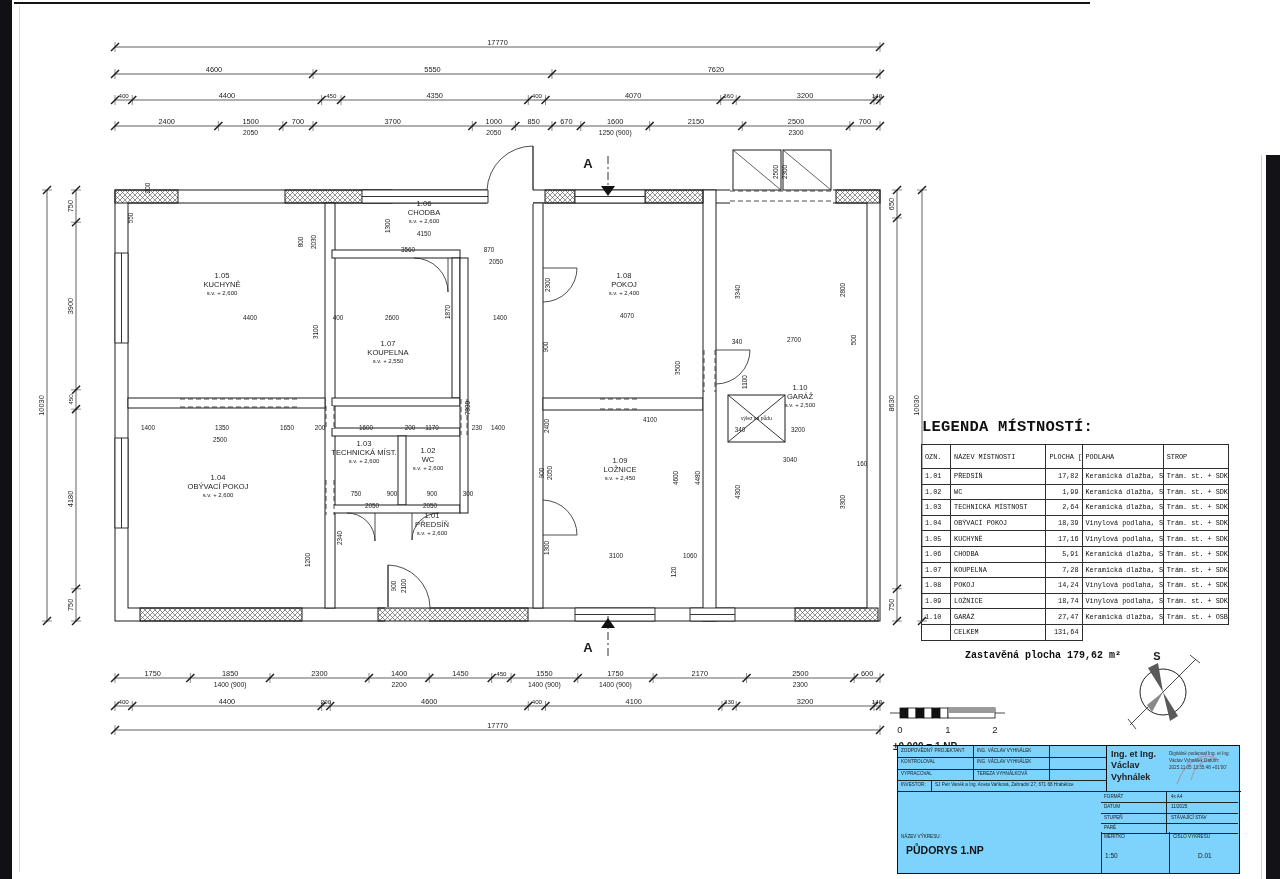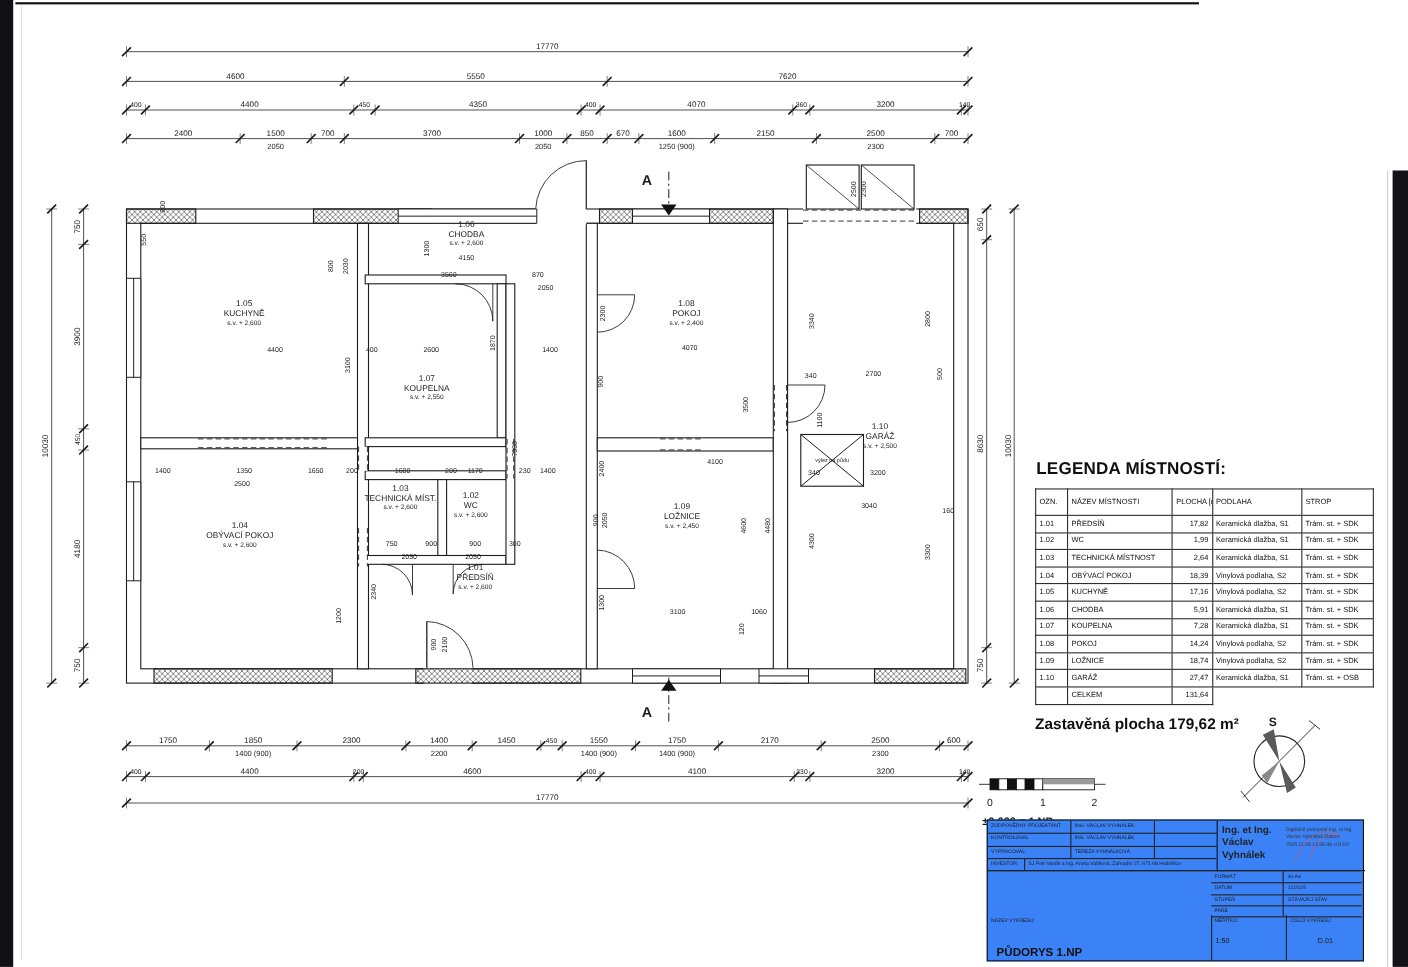--- a/index.html
+++ b/index.html
@@ -12,32 +12,32 @@
   #page-top-line{left:14px;top:2px;width:1076px;height:2px;background:#141414;}
   #page-inner-v{left:19px;top:6px;width:1px;height:866px;background:#dcdcdc;}
   #page-edge-v{left:1261px;top:155px;width:1px;height:724px;background:#cfcfcf;}
   
   #logo{left:1090px;top:0;width:190px;height:155px;background:#fff;}
   #logo .brand{position:absolute;left:3px;top:80px;font-family:"Liberation Serif",serif;
                font-size:31px;color:#16161a;letter-spacing:.4px;}
   #logo .sub{position:absolute;left:5px;top:117px;font-family:"Liberation Serif",serif;
              font-size:22px;color:#16161a;}
   
-  #legend{left:941px;top:418px;width:312px;}
+  #legend{left:921px;top:418px;width:312px;font-family:Liberation Mono, monospace;}
   #legend h2{margin:0 0 8px 1px;font-size:15.5px;color:#101010;font-weight:bold;letter-spacing:.2px;}
   #legend table{border-collapse:collapse;width:308px;table-layout:fixed;}
   #legend th,#legend td{border:1px solid #2e2e2e;font-size:6.8px;color:#101010;
        padding:1px 3px;height:12.6px;overflow:hidden;white-space:nowrap;font-weight:normal;}
   #legend th{height:21px;text-align:left;vertical-align:middle;}
   #legend td.num{text-align:right;}
   #legend td.ozn{text-align:left;}
   #legend td.ghost{border:none;}
-  #legend .foot{margin-top:9px;font-size:14px;font-weight:bold;color:#101010;}
+  #legend .foot{margin-top:9px;font-size:10px;font-weight:bold;color:#101010;margin-left:44px;}
   
-  #titleblock{left:897px;top:745px;width:343px;height:129px;border:1.5px solid #111;background:#3b82f6;font-size:4.6px;}
+  #titleblock{left:897px;top:745px;width:343px;height:129px;border:1.5px solid #111;background:#7dd3fc;font-size:4.6px;}
   .tb-admin{position:absolute;left:0;top:0;width:208px;height:45px;}
   .tb-row{position:absolute;left:0;width:208px;height:11.25px;border-bottom:1px solid #222;display:flex;}
   .tb-row .lab{width:76px;border-right:1px solid #222;padding:2px 0 0 3px;box-sizing:border-box;}
   .tb-row .val{width:76px;border-right:1px solid #222;padding:2px 0 0 3px;box-sizing:border-box;}
   .tb-row .c3{flex:1;}
   .tb-row.inv .lab{width:34px;}
   .tb-row.inv .val{border-right:none;width:auto;flex:1;white-space:nowrap;overflow:hidden;}
   .tb-sig{position:absolute;left:208px;top:0;width:133.5px;height:45px;border-left:1.5px solid #111;border-bottom:1.5px solid #111;}
   .tb-sig .name{position:absolute;left:4px;top:3px;width:52px;font-size:9px;font-weight:bold;color:#222;line-height:1.25;}
   .tb-sig .note{position:absolute;left:62px;top:5px;width:66px;font-size:4.6px;color:#333;line-height:1.5;}
@@ -46,21 +46,21 @@
   .tb-stavba .small{position:absolute;left:3px;top:2px;}
   .tb-stavba .big{position:absolute;left:8px;top:9px;font-size:13px;font-weight:bold;color:#101010;}
   .tb-stavba .sub2{position:absolute;left:9px;top:28px;font-size:7px;color:#222;}
   .tb-right-rows{position:absolute;left:203px;top:0;width:137px;height:41px;}
   .tbr{position:absolute;left:0;width:137px;height:10.25px;border-bottom:1px solid #222;display:flex;}
   .tbr .lab{width:66px;border-right:1px solid #222;padding:2px 0 0 3px;box-sizing:border-box;}
   .tbr .val{flex:1;padding:2px 0 0 4px;}
   .tb-bot{position:absolute;left:0;top:86px;width:340px;height:41px;}
   .tb-vykres{position:absolute;left:0;top:0;width:203px;height:41px;border-right:1px solid #222;}
   .tb-vykres .small{position:absolute;left:3px;top:2px;}
-  .tb-vykres .big{position:absolute;left:8px;top:28px;font-size:10.5px;font-weight:bold;color:#101010;}
+  .tb-vykres .big{position:absolute;left:8px;top:12px;font-size:10.5px;font-weight:bold;color:#101010;}
   .tb-cell{position:absolute;top:0;height:41px;box-sizing:border-box;}
   .tb-cell .lab{position:absolute;left:3px;top:2px;}
   .tb-cell .val{position:absolute;left:4px;top:20px;font-size:6.5px;}
   #cell-cislo{border-left:1px solid #222;}
   #cell-cislo .val{left:28px;}
 </style>
 </head>
 <body>
 
 <div id="stage">

